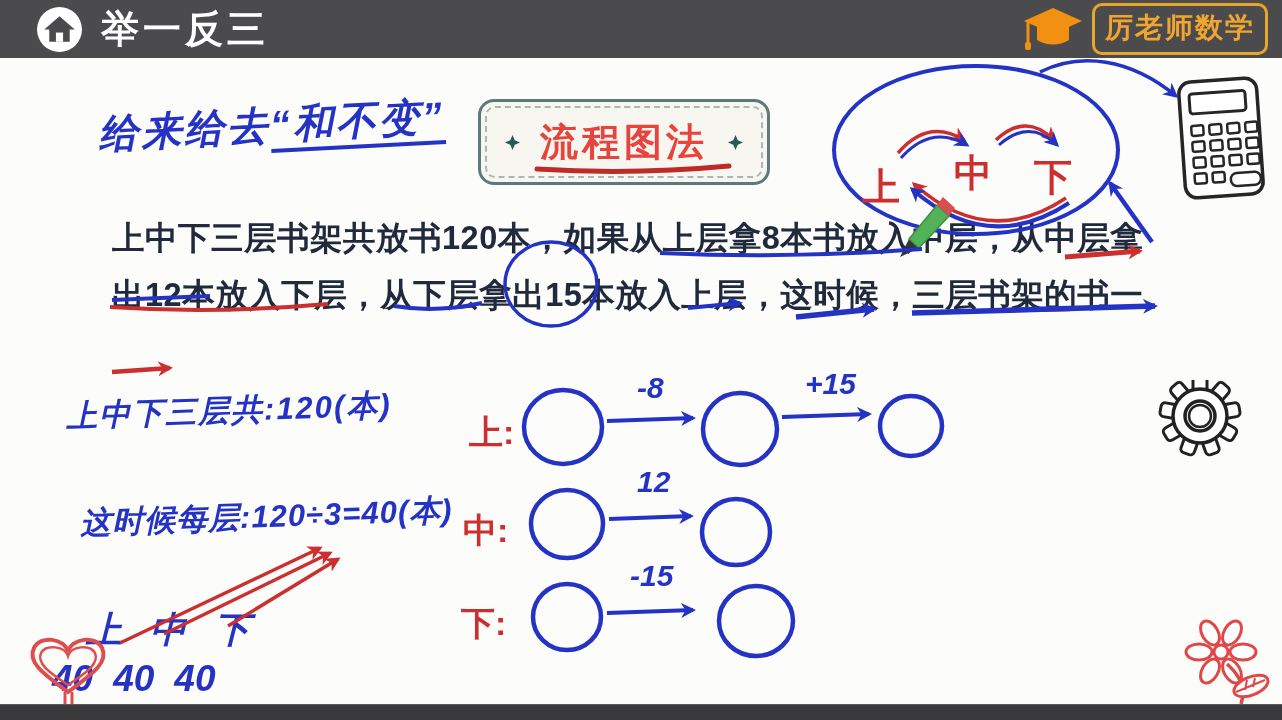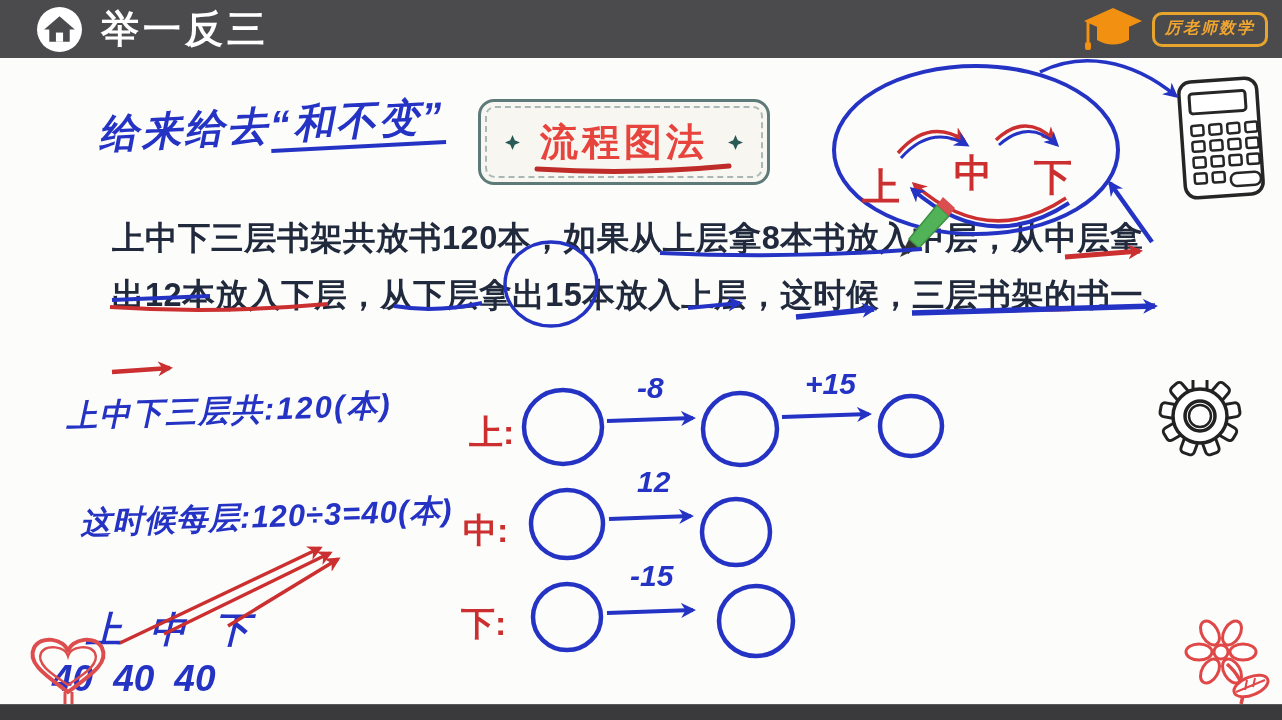--- a/index.html
+++ b/index.html
@@ -8,21 +8,21 @@
   .screen { position:relative; width:1282px; height:720px; background:#fcfcfb; }
 
   
   .topbar { position:absolute; left:0; top:0; width:1282px; height:58px;
             background:#4b4b4d; display:flex; align-items:center; z-index:20; }
   .home-btn { width:47px; height:47px; margin-left:36px; cursor:pointer; flex:0 0 auto; }
   .page-title { color:#ffffff; font-size:38px; font-weight:700; letter-spacing:4px; margin-left:18px; }
   .topbar-right { margin-left:auto; display:flex; align-items:center; margin-right:14px; }
   .cap-icon { width:66px; height:50px; margin-right:6px; position:relative; top:2px; }
   .brand-badge { border:3px solid #e8a52e; border-radius:10px; padding:3px 10px 5px 10px;
-                 color:#f0a530; font-size:16px; font-weight:700; letter-spacing:2px;font-style:italic; }
+                 color:#f0a530; font-size:28px; font-weight:700; letter-spacing:2px; }
 
   
   .bottombar { position:absolute; left:0; bottom:0; width:1282px; height:16px;
                background:#3a3a3c; border-top:1px solid #59595b; z-index:20; }
 
   
   .board { position:absolute; left:0; top:58px; width:1282px; height:646px; background:#fcfcfb; }
   .abs { position:absolute; }
 
   

